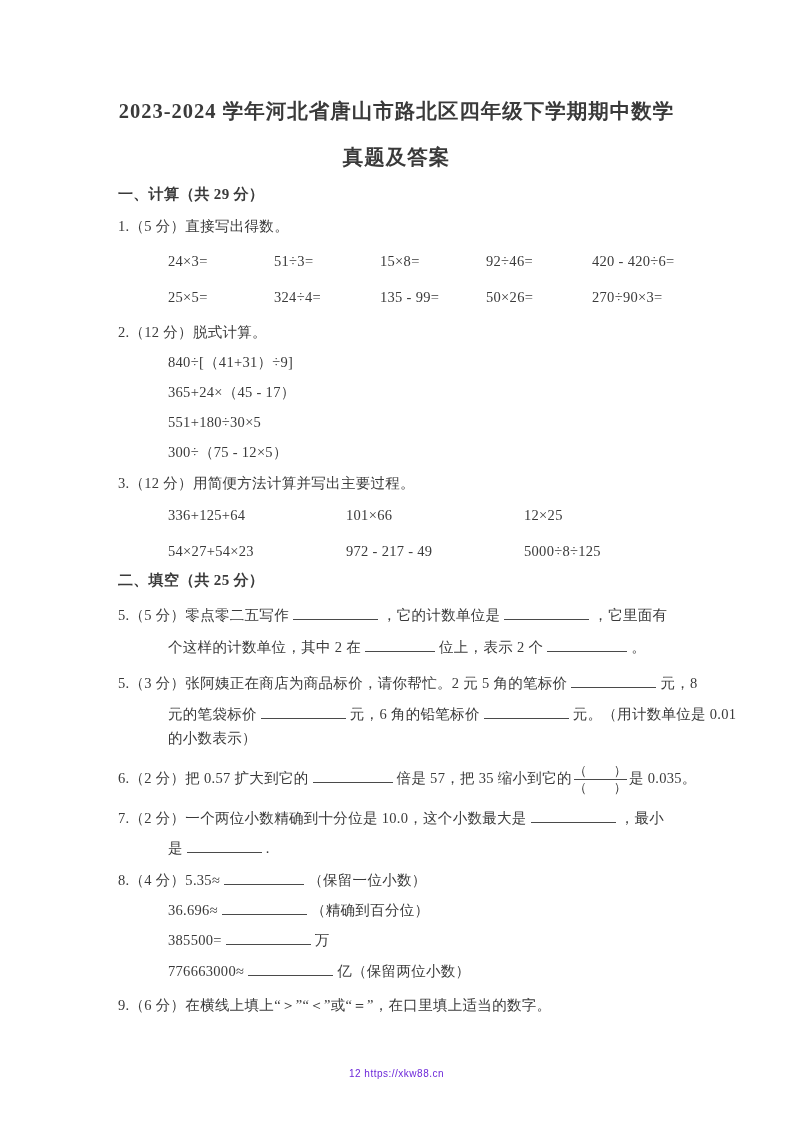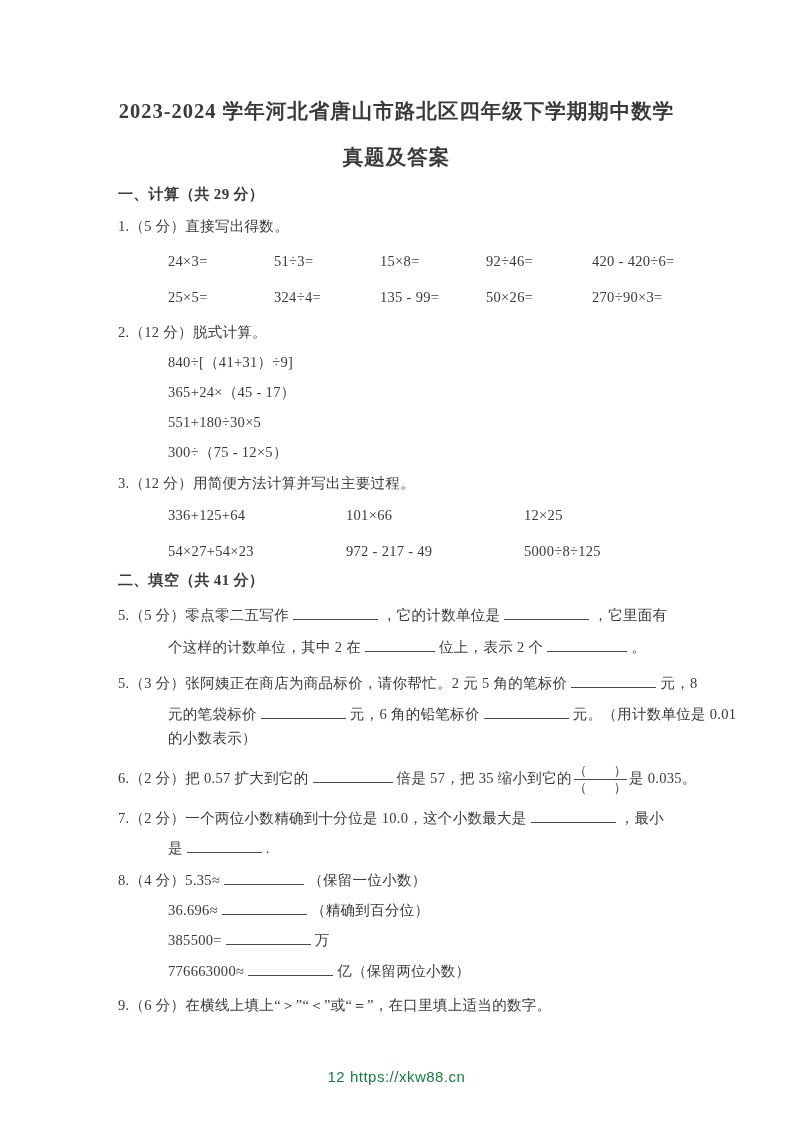--- a/index.html
+++ b/index.html
@@ -60,22 +60,22 @@
     font-size: 13px;
     margin: 0 2px;
   }
   .frac .den { border-top: 1px solid #4a4a4a; }
   .footer {
     position: absolute;
     left: 0;
     width: 100%;
     text-align: center;
     font-family: "Liberation Sans", "DejaVu Sans", sans-serif;
-    font-size: 15px;
-    color: #15803d;
+    font-size: 10px;
+    color: #6d28d9;
     letter-spacing: 0.5px;
   }
 </style>
 </head>
 <body>
 
 <div class="page">
 
   <div class="line title-line" style="top:98px">2023-2024 学年河北省唐山市路北区四年级下学期期中数学</div>
   <div class="line title-line" style="top:144px">真题及答案</div>
@@ -110,21 +110,21 @@
     <span class="c3">336+125+64</span>
     <span class="c3">101×66</span>
     <span class="c3">12×25</span>
   </div>
   <div class="line indent row" style="top:541px">
     <span class="c3">54×27+54×23</span>
     <span class="c3">972 - 217 - 49</span>
     <span class="c3">5000÷8÷125</span>
   </div>
 
-  <div class="line heading" style="top:570px">二、填空（共 41 分）</div>
+  <div class="line heading" style="top:570px">二、填空（共 25 分）</div>
 
   <div class="line" style="top:604px">
     <span>5.（5 分）零点零二五写作</span><span class="blank w85"></span><span>，它的计数单位是</span><span class="blank w85"></span><span>，它里面有</span>
   </div>
   <div class="line indent" style="top:636px">
     <span>个这样的计数单位，其中 2 在</span><span class="blank w70"></span><span>位上，表示 2 个</span><span class="blank w80"></span><span>。</span>
   </div>
 
   <div class="line" style="top:672px">
     <span>5.（3 分）张阿姨正在商店为商品标价，请你帮忙。2 元 5 角的笔标价</span><span class="blank w85"></span><span>元，8</span>

